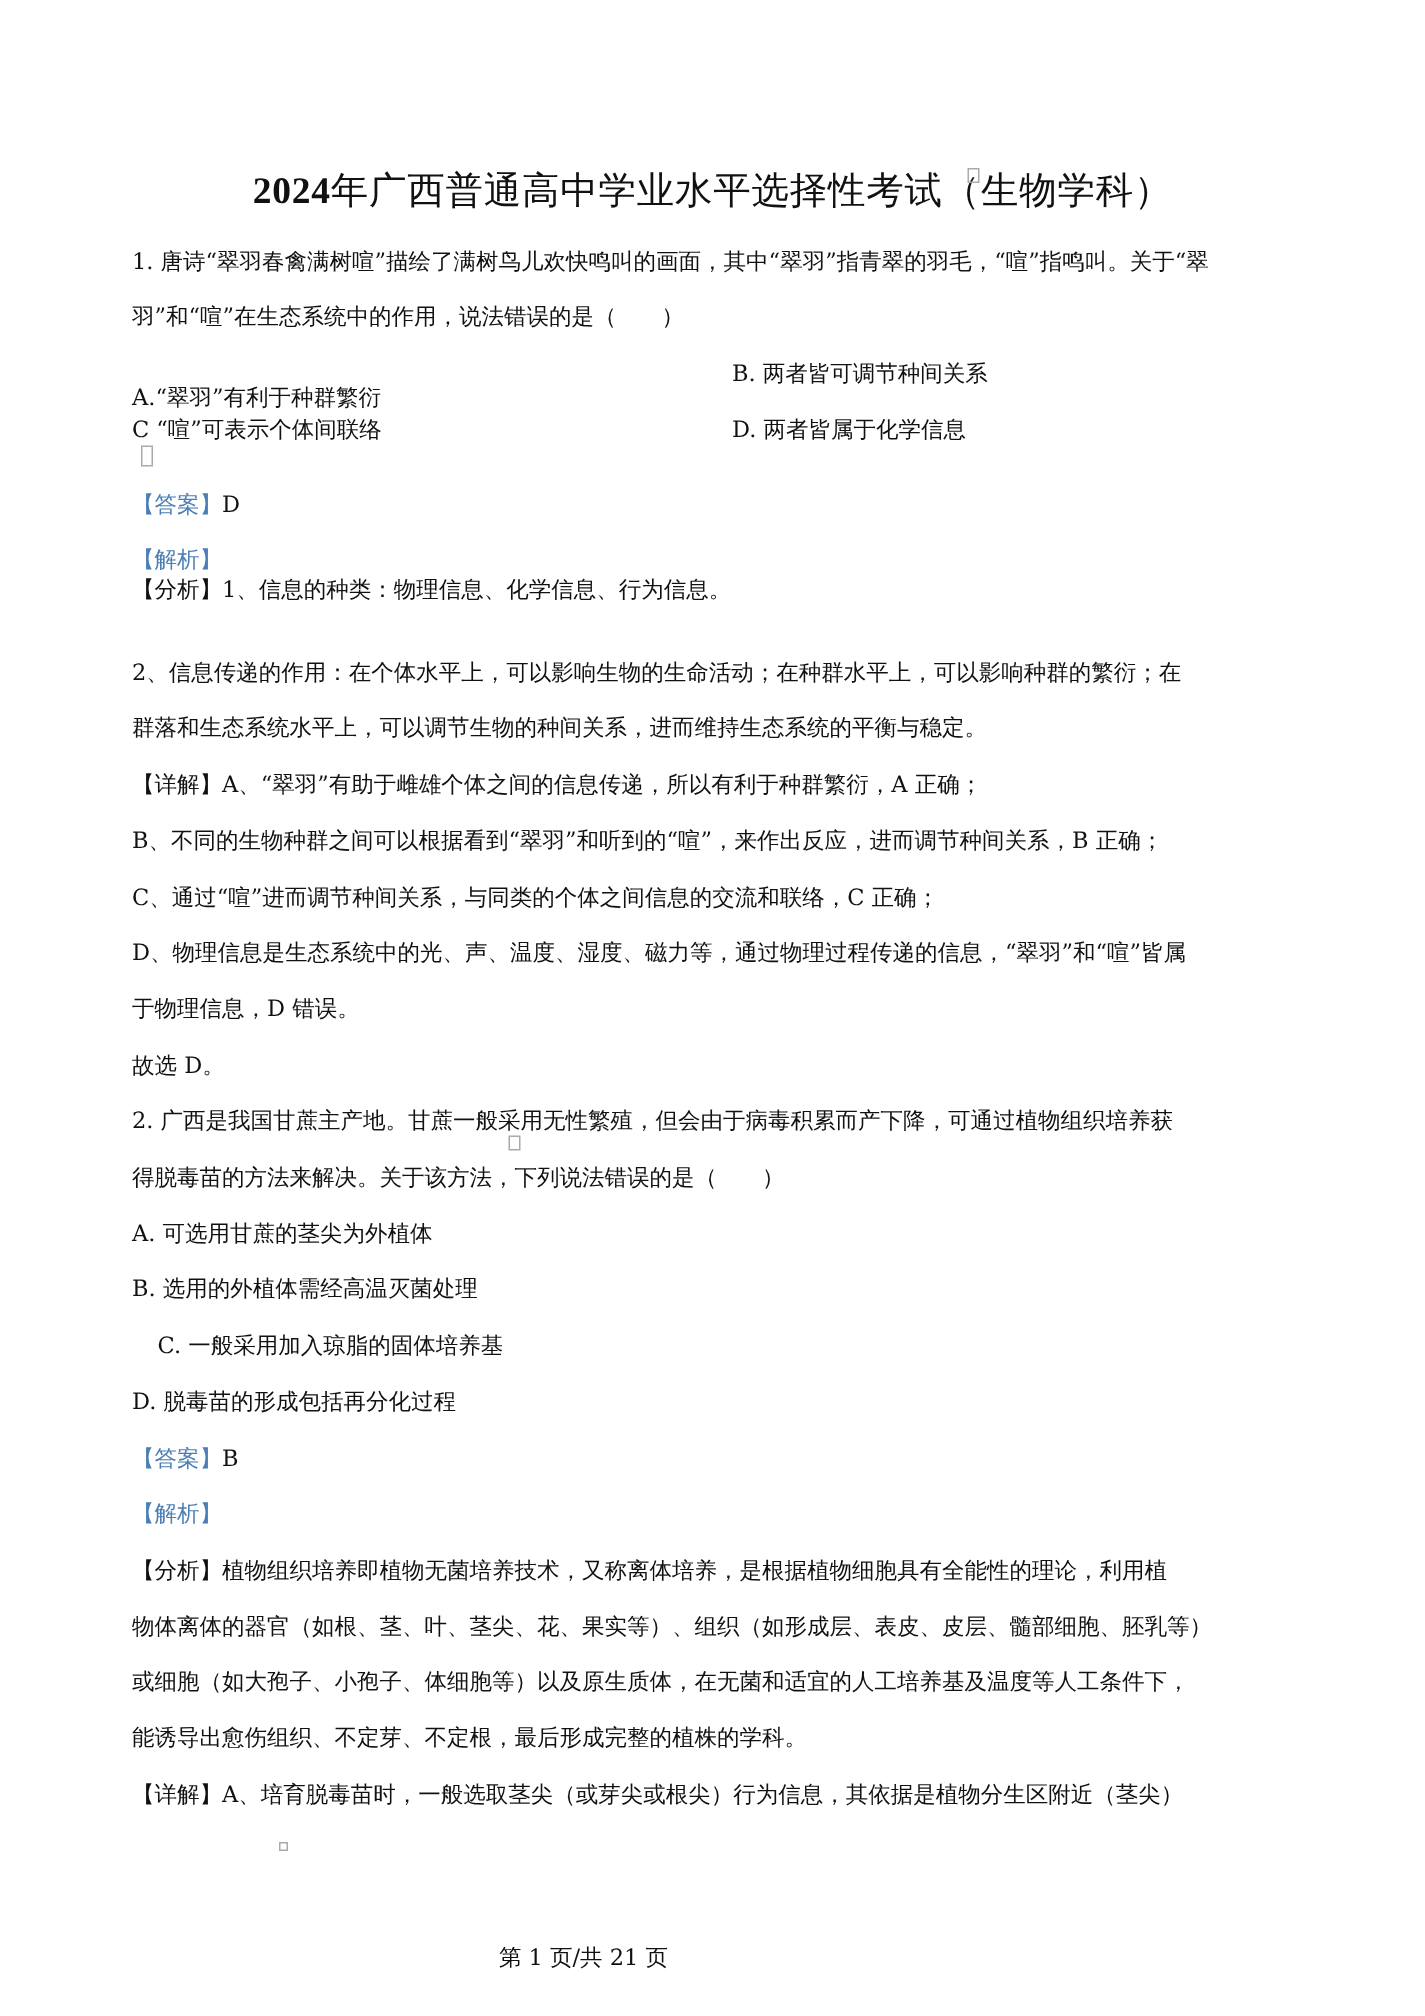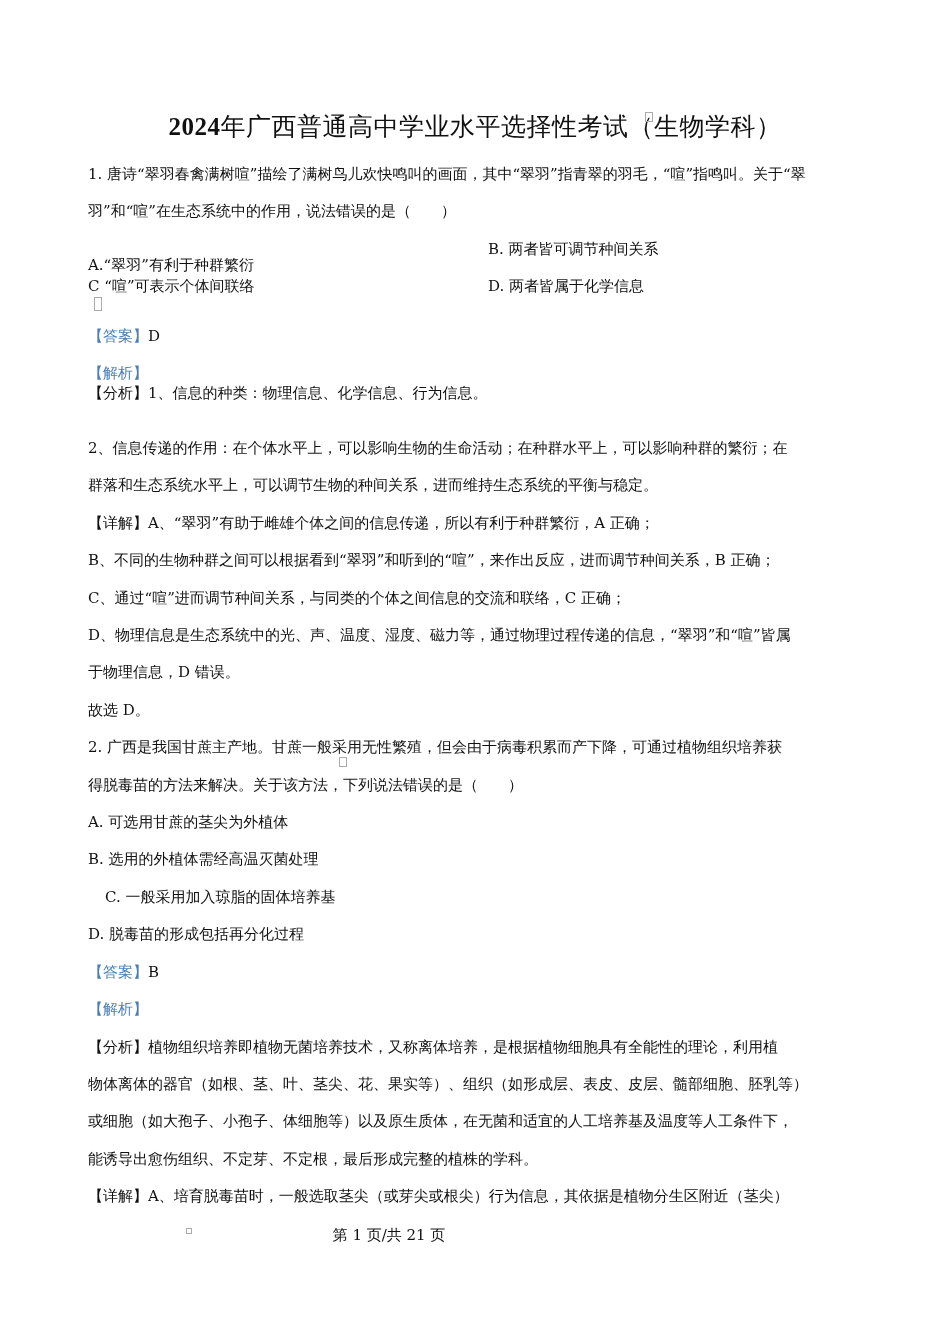--- a/index.html
+++ b/index.html
@@ -5,21 +5,21 @@
   html, body { margin:0; padding:0; background:#ffffff; }
   body { width:950px; height:1344px; position:relative; overflow:hidden;
          font-family:"DejaVu Serif","Liberation Serif",serif; color:#111; }
   .title { position:absolute; top:114px; left:0; width:950px; text-align:center;
            font-size:25px; line-height:26px; letter-spacing:0.5px; }
   .title .year { font-weight:bold; font-family:"Liberation Serif",serif; }
   .line { position:absolute; left:88px; font-size:15px; line-height:22px; white-space:nowrap; color:#111; }
   .opt-right { left:488px; }
   .blue { color:#4a7eb5; }
   .marker { position:absolute; font-size:9px; color:#888; border:1px solid #aaa; width:6px; height:8px; }
-  .footer { position:absolute; top:1226px; left:0; width:778px; text-align:center; font-size:15px; }
+  .footer { position:absolute; top:1296px; left:0; width:778px; text-align:center; font-size:15px; }
 </style>
 </head>
 <body>
 
 <div class="title">
   <span class="year">2024</span><span>年广西普通高中学业水平选择性考试（生物学科）</span>
 </div>
 <span class="marker" style="top:112px;left:645px;"></span>
 
 <div class="line" style="top:163px;">1. 唐诗“翠羽春禽满树喧”描绘了满树鸟儿欢快鸣叫的画面，其中“翠羽”指青翠的羽毛，“喧”指鸣叫。关于“翠</div>

